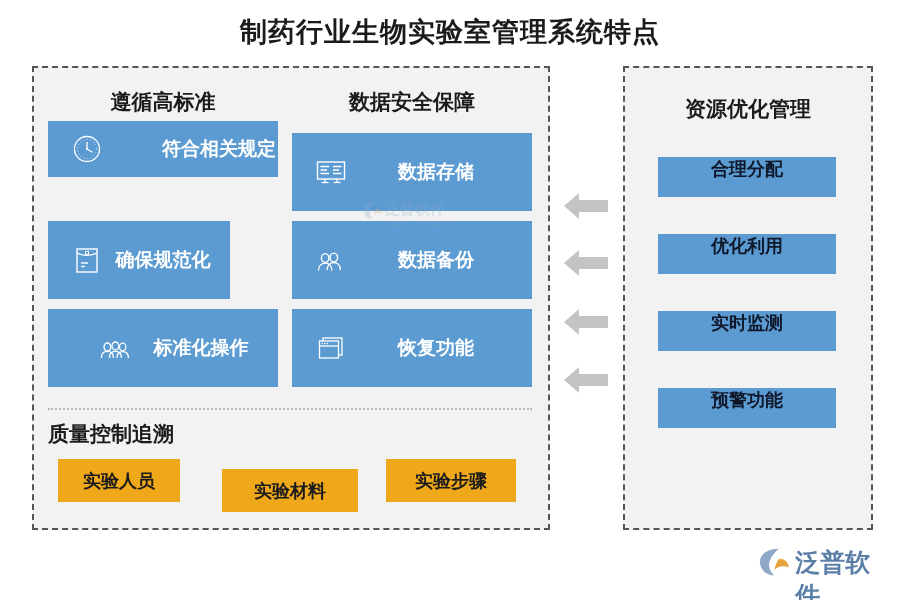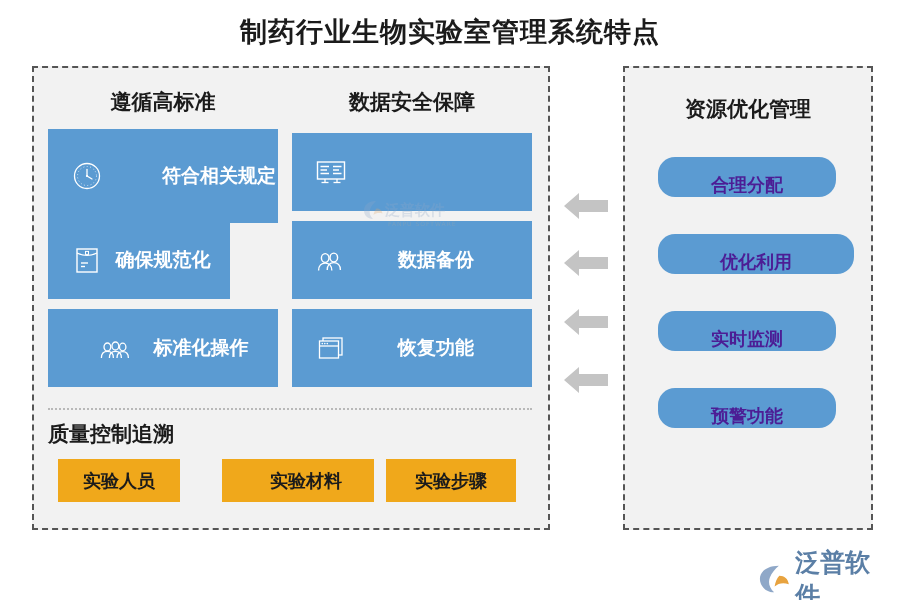--- a/index.html
+++ b/index.html
@@ -74,29 +74,28 @@
     font-weight: bold;
     font-family: "DejaVu Serif", "Liberation Serif", serif;
     white-space: nowrap;
   }
   .card svg { display: block; }
 
   
   .bar {
     position: absolute;
     background: #5b9bd2;
-    color: #4c1d95;
+    color: #0f172a;
     font-size: 18px;
     font-weight: bold;
     font-family: "DejaVu Serif", "Liberation Serif", serif;
     display: flex;
-    align-items: flex-end;
+    align-items: flex-start;
     justify-content: center;
     white-space: nowrap;
-    border-radius: 17px;
   }
 
   
   .divider {
     position: absolute;
     border-top: 2px dotted #b9b9b9;
     height: 0;
   }
   .sub-head {
     position: absolute;
@@ -146,41 +145,41 @@
     letter-spacing: 1px;
   }
 
   .logo {
     position: absolute;
     left: 758px;
     top: 546px;
     width: 132px;
     height: 46px;
   }
-  .logo-row { display: flex; align-items: center; }
+  .logo-row { display: flex; }
   .logo-name {
     font-size: 25px;
     font-weight: bold;
     color: #5b7fa6;
     font-family: "DejaVu Sans", "Liberation Sans", sans-serif;
     margin-left: 3px;
     letter-spacing: 0px;
   }
 </style>
 </head>
 <body>
 
 <div class="page-title">制药行业生物实验室管理系统特点</div>
 
 <div class="panel panel-left"></div>
 
 <div class="col-head" style="left:48px; top:88px; width:230px;">遵循高标准</div>
 <div class="col-head" style="left:292px; top:88px; width:240px;">数据安全保障</div>
 
-<div class="card" style="left:48px; top:129px; width:230px; height:94px;gap:48px;">
+<div class="card" style="left:48px; top:121px; width:230px; height:56px;gap:48px;">
   <span class="card-icon">
     <svg width="30" height="30" viewBox="0 0 30 30">
       <circle cx="15" cy="15" r="12.5" fill="none" stroke="#ffffff" stroke-width="1.3"></circle>
       <circle cx="15" cy="15" r="9.5" fill="none" stroke="#ffffff" stroke-width="0.7" stroke-dasharray="1 2.4"></circle>
       <line x1="15" y1="15" x2="15" y2="8.5" stroke="#ffffff" stroke-width="1.3" stroke-linecap="round"></line>
       <line x1="15" y1="15" x2="20" y2="18" stroke="#ffffff" stroke-width="1.3" stroke-linecap="round"></line>
       <circle cx="15" cy="15" r="1.1" fill="#ffffff"></circle>
     </svg>
   </span>
   <span class="card-label">符合相关规定</span>
@@ -222,20 +221,21 @@
       <line x1="6.5" y1="16.5" x2="15" y2="16.5" stroke="#ffffff" stroke-width="1.5"></line>
       <line x1="19" y1="9.5" x2="27.5" y2="9.5" stroke="#ffffff" stroke-width="1.5"></line>
       <line x1="19" y1="13" x2="25" y2="13" stroke="#ffffff" stroke-width="1.5"></line>
       <line x1="19" y1="16.5" x2="27.5" y2="16.5" stroke="#ffffff" stroke-width="1.5"></line>
       <line x1="11" y1="22" x2="11" y2="25" stroke="#ffffff" stroke-width="1.3"></line>
       <line x1="23" y1="22" x2="23" y2="25" stroke="#ffffff" stroke-width="1.3"></line>
       <line x1="7.5" y1="25.5" x2="14.5" y2="25.5" stroke="#ffffff" stroke-width="1.3"></line>
       <line x1="19.5" y1="25.5" x2="26.5" y2="25.5" stroke="#ffffff" stroke-width="1.3"></line>
     </svg>
   </span>
+  <span class="card-label">数据存储</span>
 </div>
 
 <div class="card" style="left:292px; top:221px; width:240px; height:78px;">
   <span class="card-icon">
     <svg width="32" height="28" viewBox="0 0 32 28">
       <path d="M15 11.5 a3.8 4.4 0 1 1 7.6 0 a3.8 4.4 0 1 1 -7.6 0" fill="none" stroke="#ffffff" stroke-width="1.4"></path>
       <path d="M12.2 24 c0-4.8 2.9-7.4 6.6-7.4 c3.7 0 6.6 2.6 6.6 7.4" fill="none" stroke="#ffffff" stroke-width="1.4"></path>
       <path d="M6.4 12 a3.8 4.4 0 1 1 7.6 0 a3.8 4.4 0 1 1 -7.6 0" fill="none" stroke="#ffffff" stroke-width="1.4"></path>
       <path d="M3.6 24.5 c0-4.8 2.9-7.4 6.6-7.4 c3.7 0 6.6 2.6 6.6 7.4" fill="none" stroke="#ffffff" stroke-width="1.4"></path>
     </svg>
@@ -257,21 +257,21 @@
   <span class="card-label">恢复功能</span>
 </div>
 
 <div class="divider" style="left:48px; top:408px; width:484px;"></div>
 
 <div class="sub-head" style="left:48px; top:420px; width:484px;">质量控制追溯</div>
 
 <div class="chip" style="left:58px; top:459px; width:122px; height:43px;">
   <span>实验人员</span>
 </div>
-<div class="chip" style="left:222px; top:459px; width:136px; height:43px;padding-left:16px;">
+<div class="chip" style="left:222px; top:469px; width:136px; height:43px;">
   <span>实验材料</span>
 </div>
 <div class="chip" style="left:386px; top:459px; width:130px; height:43px;">
   <span>实验步骤</span>
 </div>
 
 <div class="arrow" style="left:562px; top:189px;">
   <svg width="48" height="34" viewBox="0 0 48 34">
     <polygon points="2,17 17,4 17,11 46,11 46,23 17,23 17,30" fill="#c4c4c4"></polygon>
   </svg>
@@ -292,21 +292,21 @@
   </svg>
 </div>
 
 <div class="panel panel-right"></div>
 
 <div class="col-head" style="left:623px; top:95px; width:250px;">资源优化管理</div>
 
 <div class="bar" style="left:658px; top:157px; width:178px; height:40px;">
   <span>合理分配</span>
 </div>
-<div class="bar" style="left:658px; top:234px; width:196px; height:40px;">
+<div class="bar" style="left:658px; top:234px; width:178px; height:40px;">
   <span>优化利用</span>
 </div>
 <div class="bar" style="left:658px; top:311px; width:178px; height:40px;">
   <span>实时监测</span>
 </div>
 <div class="bar" style="left:658px; top:388px; width:178px; height:40px;">
   <span>预警功能</span>
 </div>
 
 <div class="watermark">

